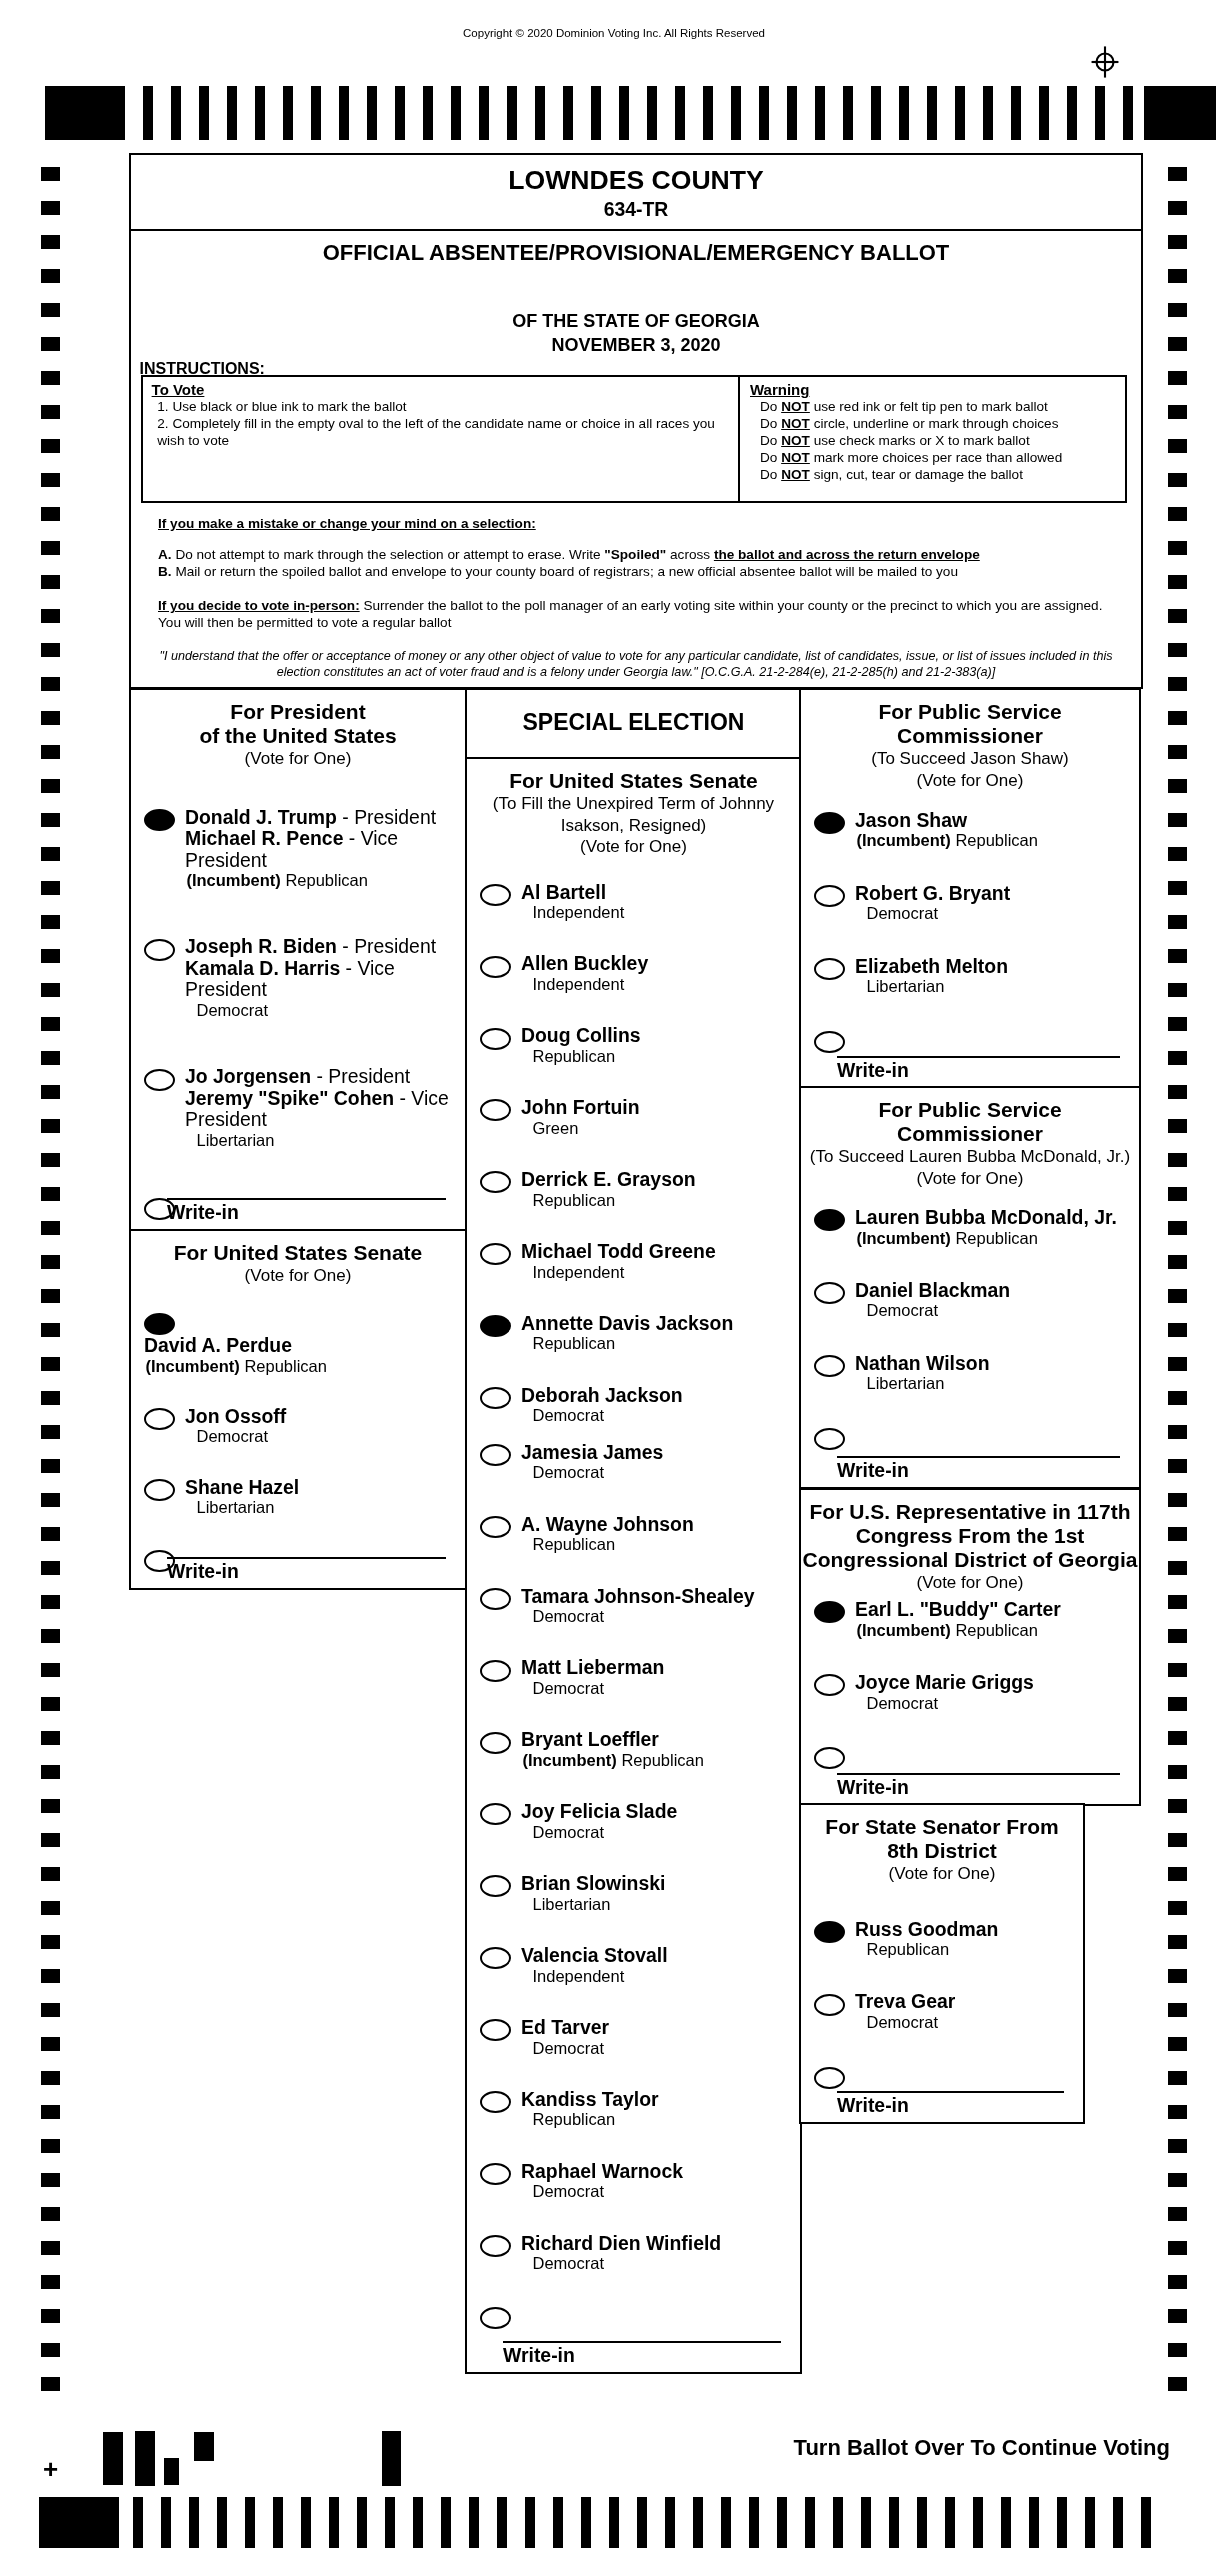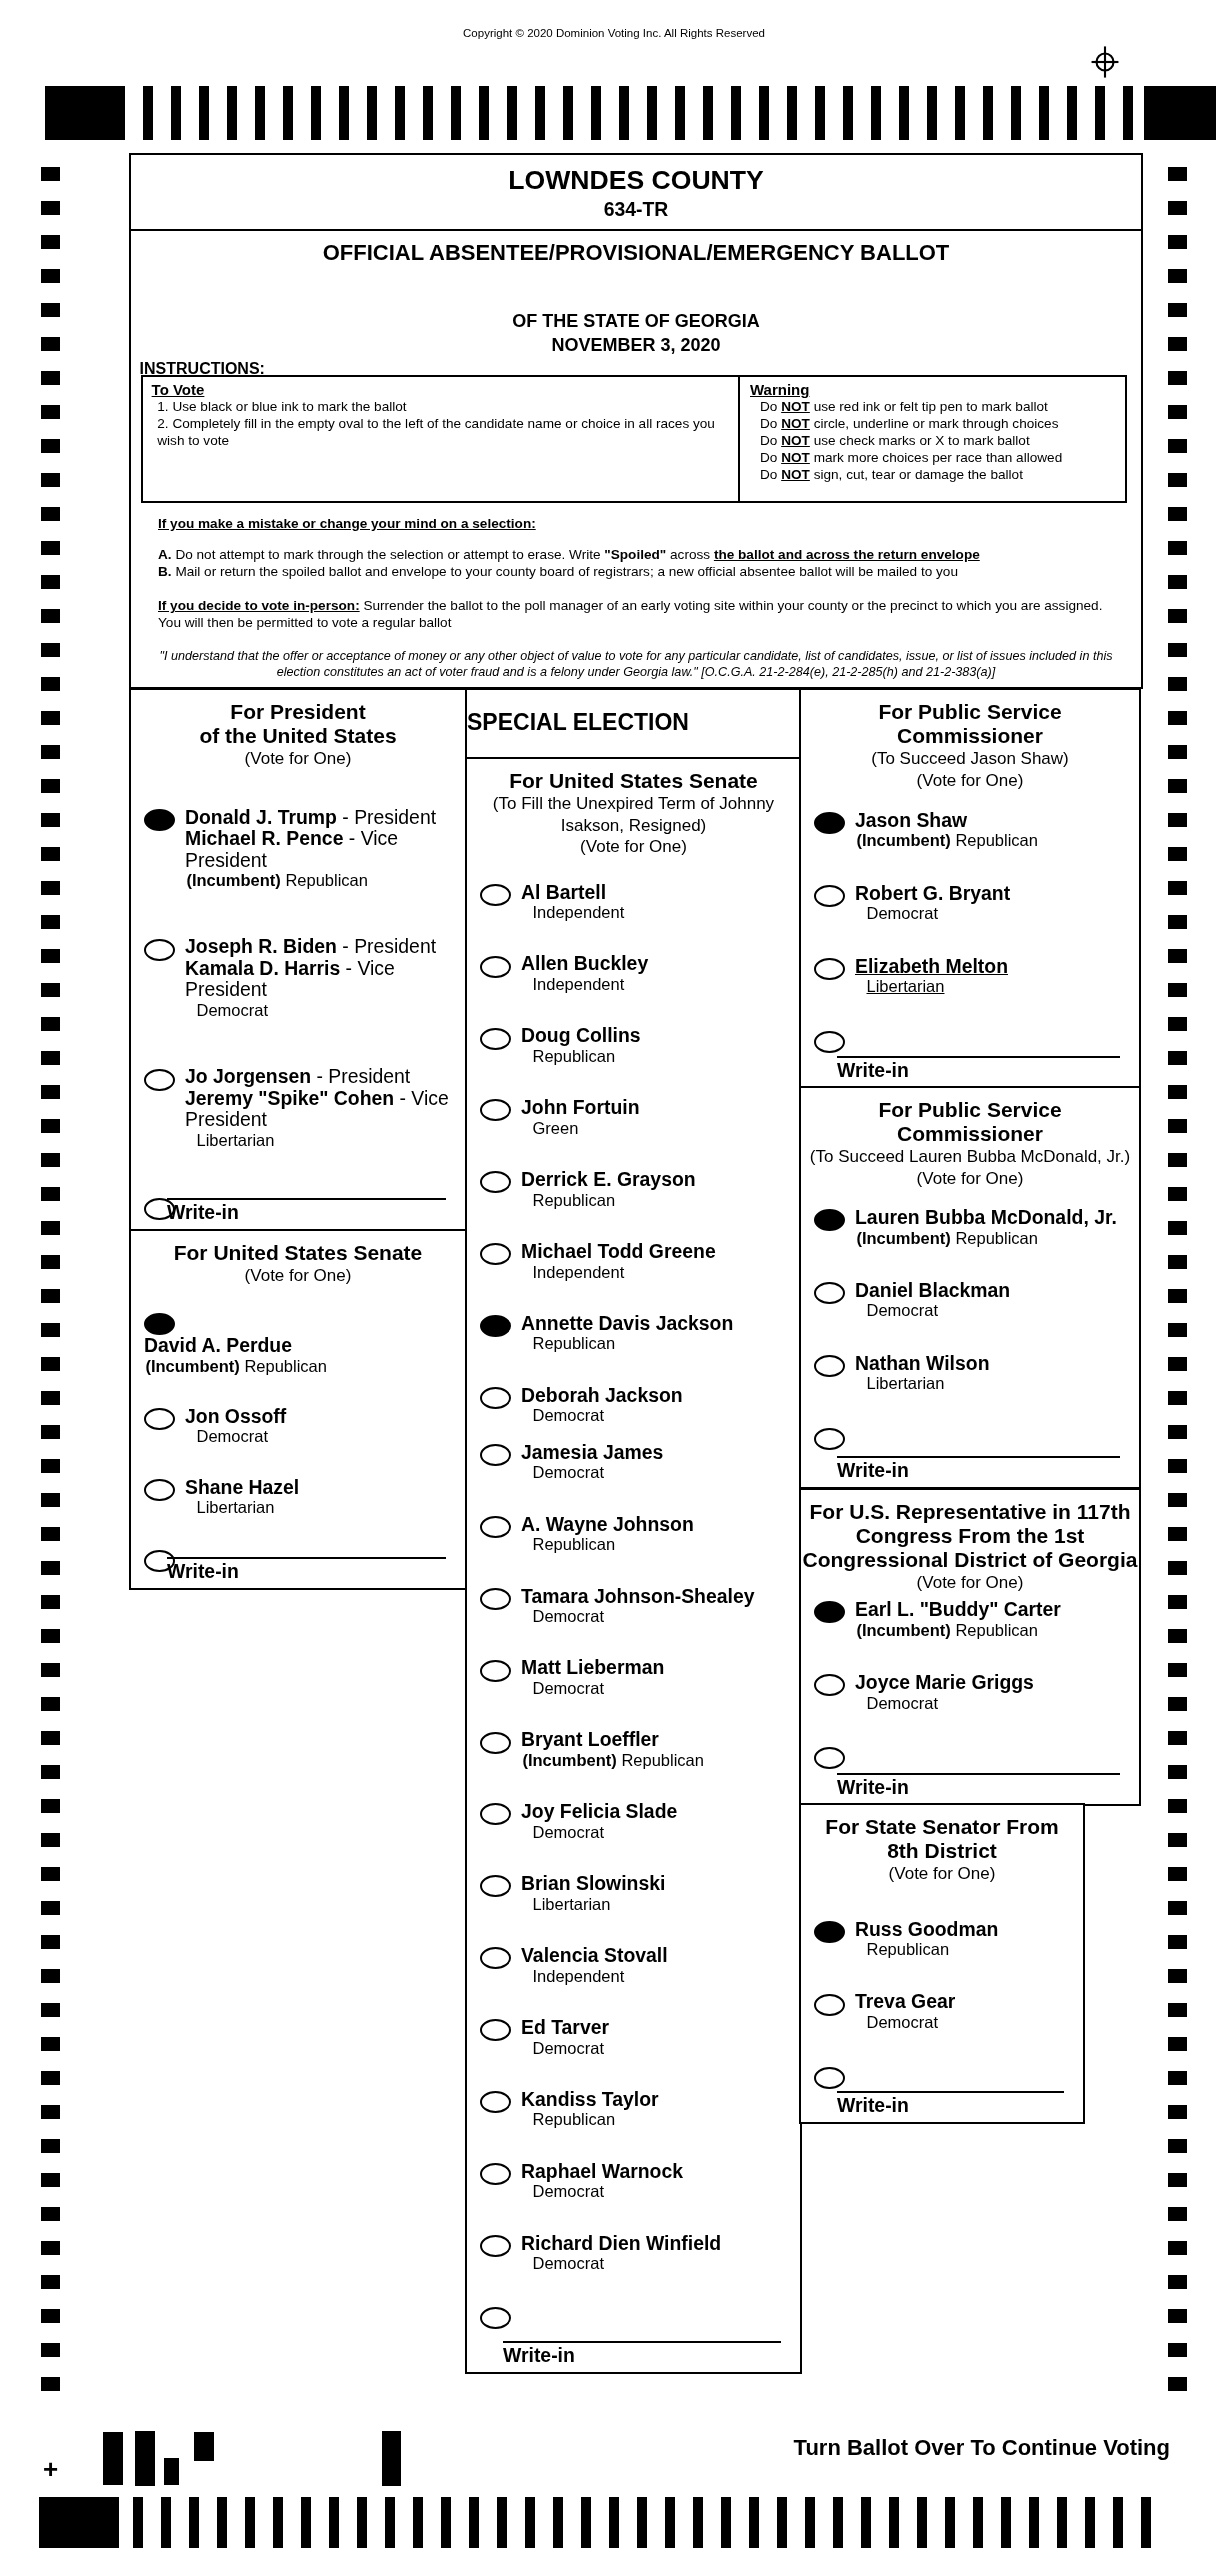--- a/index.html
+++ b/index.html
@@ -39,21 +39,21 @@
   .warn-item{padding-left:10px;}
   .tovote-items{padding-left:5.7px;}
   .mistake{position:absolute;left:27px;top:360px;right:20px;font-size:13.6px;line-height:17px;}
   .mistake .hd{margin-bottom:14.4px;}
   .mistake .inperson{margin-top:17px;}
   .felony{position:absolute;left:21.5px;right:21.5px;top:493px;text-align:center;
      font-size:12.6px;line-height:16px;font-style:italic;font-family:"Liberation Sans",sans-serif;} 
   
   .sec{position:absolute;border:2.2px solid #000;box-sizing:border-box;background:#fff;overflow:hidden;}
   .banner{position:absolute;left:465px;top:688px;width:337px;height:72px;border:2.2px solid #000;
-     box-sizing:border-box;font-size:23px;font-weight:bold;padding-top:18.7px;}
+     box-sizing:border-box;text-align:center;font-size:23px;font-weight:bold;padding-top:18.7px;}
   .race-title{ text-align:center;font-size:21px;font-weight:bold;line-height:24px;}
   .race-note{text-align:center;font-size:17px;line-height:21.5px;}
   .titles{padding-top:10px;}
   .cands{padding-left:13px;padding-right:4.3px;}
   .cand{display:flex;align-items:flex-start;}
   .oval{flex:0 0 auto;width:27px;height:18px;border:2.2px solid #000;border-radius:50%;
      margin-right:10px;margin-top:2.2px;background:#fff;}
   .oval.filled{background:#000;}
   .ctext{flex:1 1 auto;}
   .nline{font-size:19.4px;line-height:21.5px;}
@@ -382,21 +382,21 @@
               <div class="party inc"><span class="incb">(Incumbent) </span><span>Republican</span></div>
             </div>
           </div>
           <div class="cand" style="margin-bottom: 32px;">
             <span class="oval"></span>
             <div class="ctext">
               <div class="nline"><span class="nm">Robert G. Bryant</span></div>
               <div class="party"><span>Democrat</span></div>
             </div>
           </div>
-          <div class="cand" style="margin-bottom: 32px; text-decoration: underline;">
+          <div class="cand" style="margin-bottom: 32px;">
             <span class="oval"></span>
             <div class="ctext">
               <div class="nline"><span class="nm">Elizabeth Melton</span></div>
               <div class="party"><span>Libertarian</span></div>
             </div>
           </div>
           <div class="cand" style="margin-bottom: 32px;">
             <span class="oval"></span>
           </div>
         </div>

